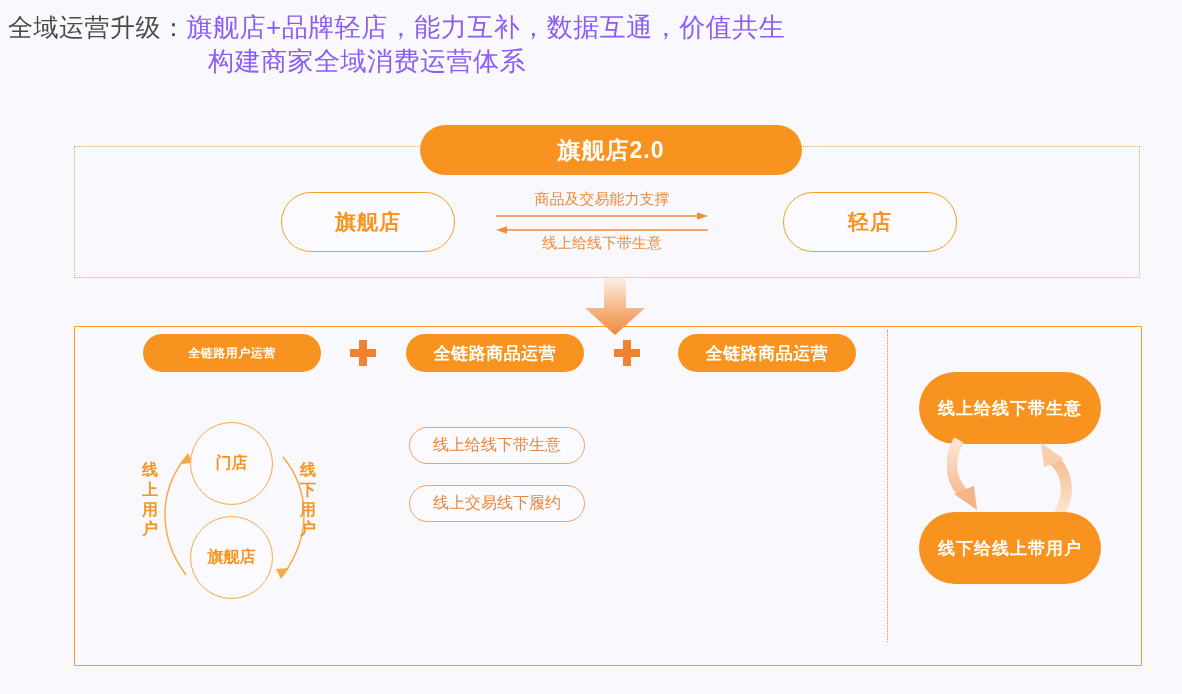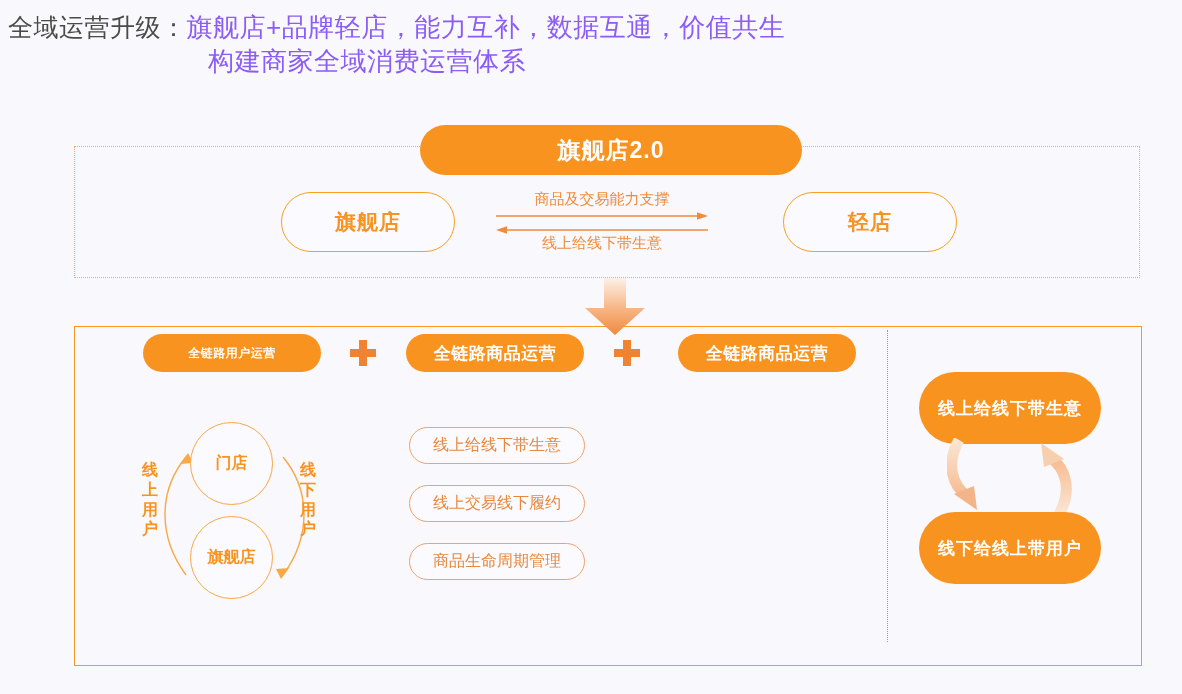--- a/index.html
+++ b/index.html
@@ -303,21 +303,20 @@
   </svg>
 
   <div id="circle-top">门店</div>
   <div id="circle-bottom">旗舰店</div>
 
   <div id="label-online" class="vertical-label">线<br>上<br>用<br>户</div>
   <div id="label-offline" class="vertical-label">线<br>下<br>用<br>户</div>
 
   <div id="chip-1" class="pill-outline-thin">线上给线下带生意</div>
   <div id="chip-2" class="pill-outline-thin">线上交易线下履约</div>
-  <div id="chip-3" class="pill-outline-thin">商品生命周期管理</div>
 
 
   <div id="outcome-top" class="pill-solid">线上给线下带生意</div>
 
   <svg id="outcome-loop" width="128" height="82" viewBox="0 0 128 82">
     <defs>
       <linearGradient id="gradLoopDown" x1="0" y1="0" x2="0" y2="1">
         <stop offset="0%" stop-color="#fbe6d4"></stop>
         <stop offset="100%" stop-color="#f6bb90"></stop>
       </linearGradient>

